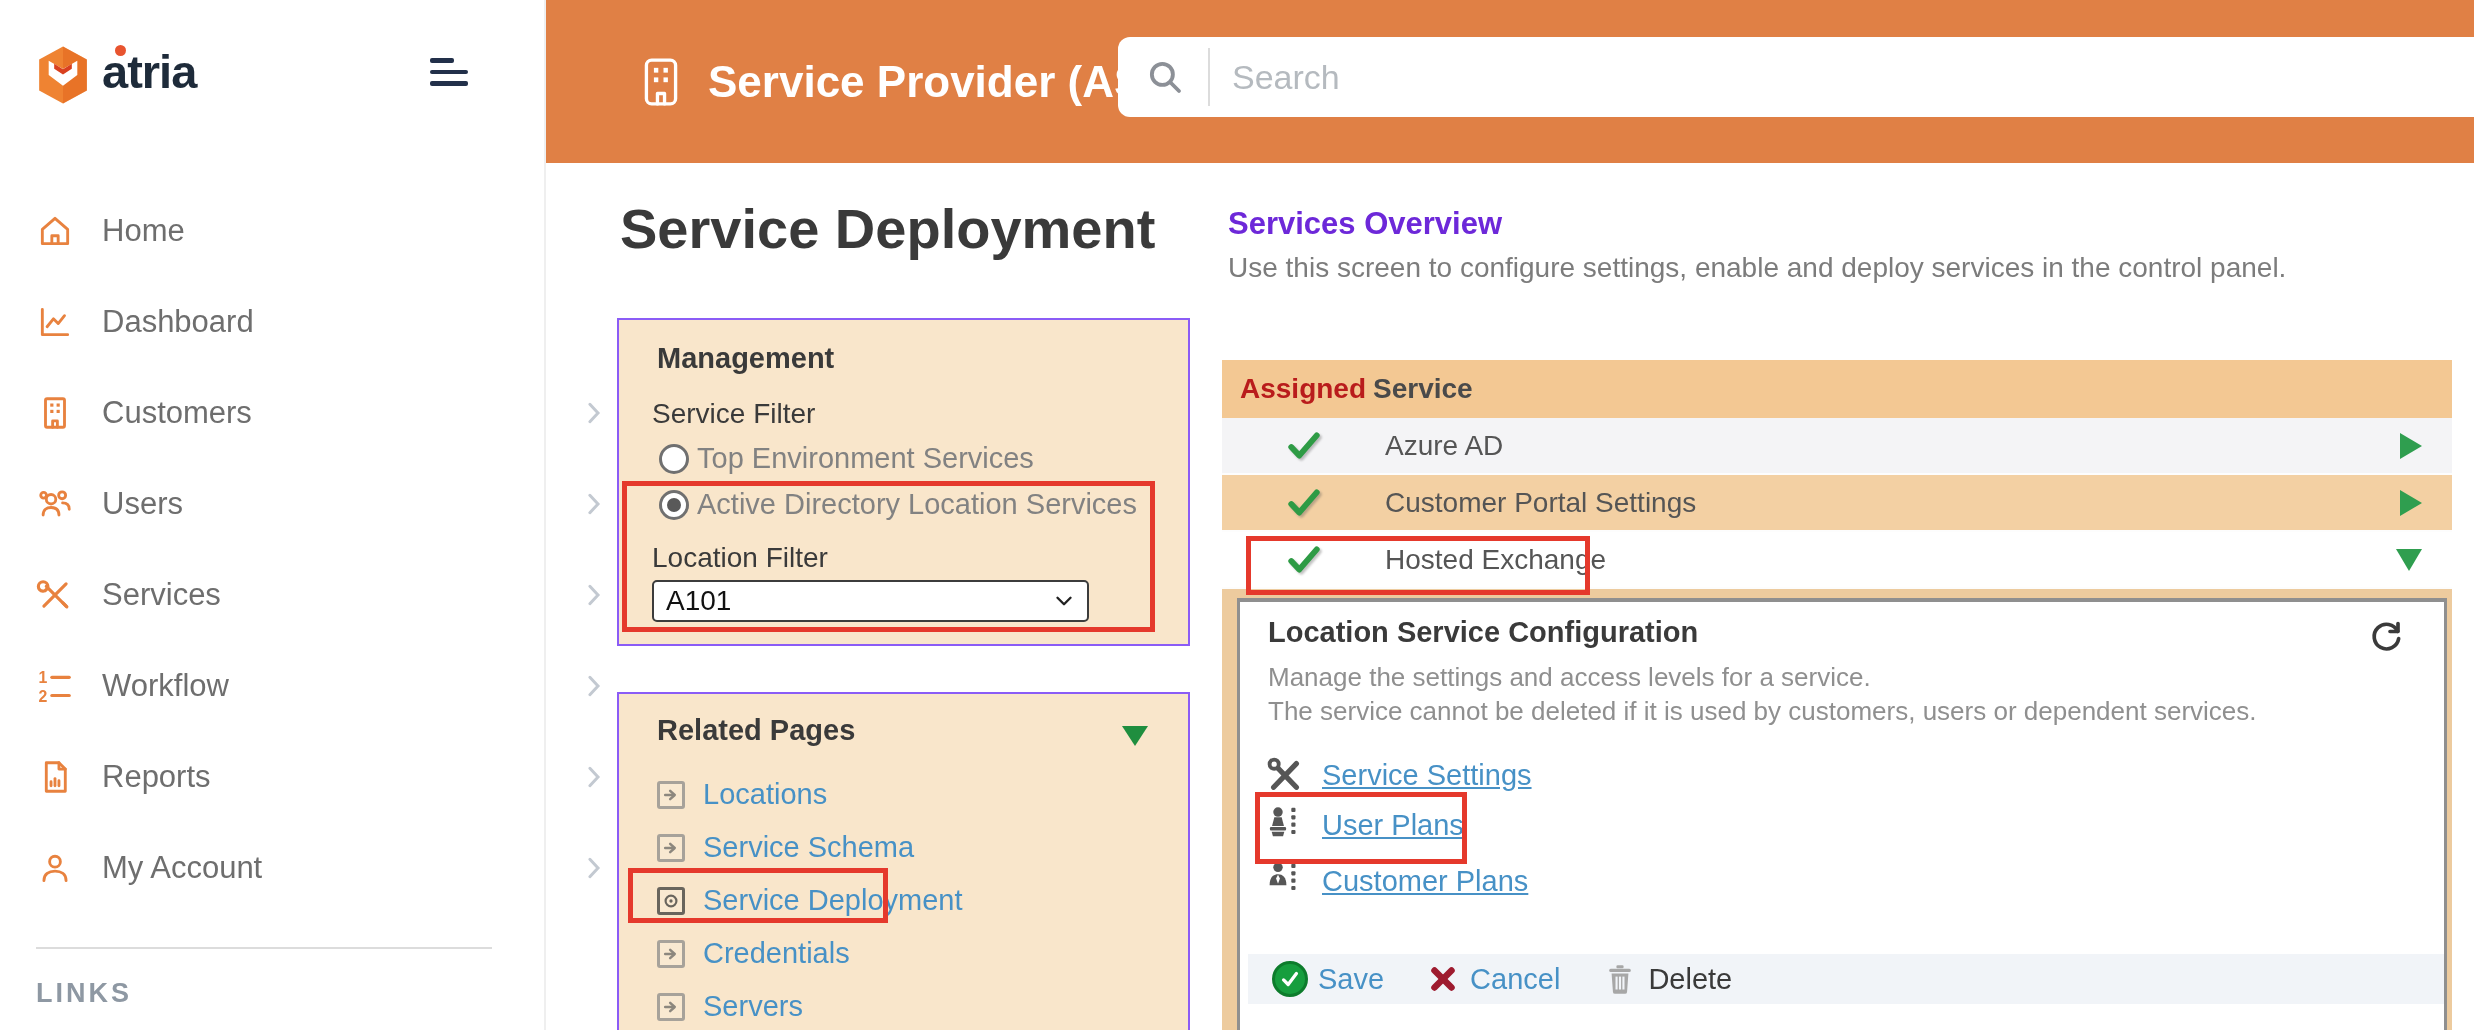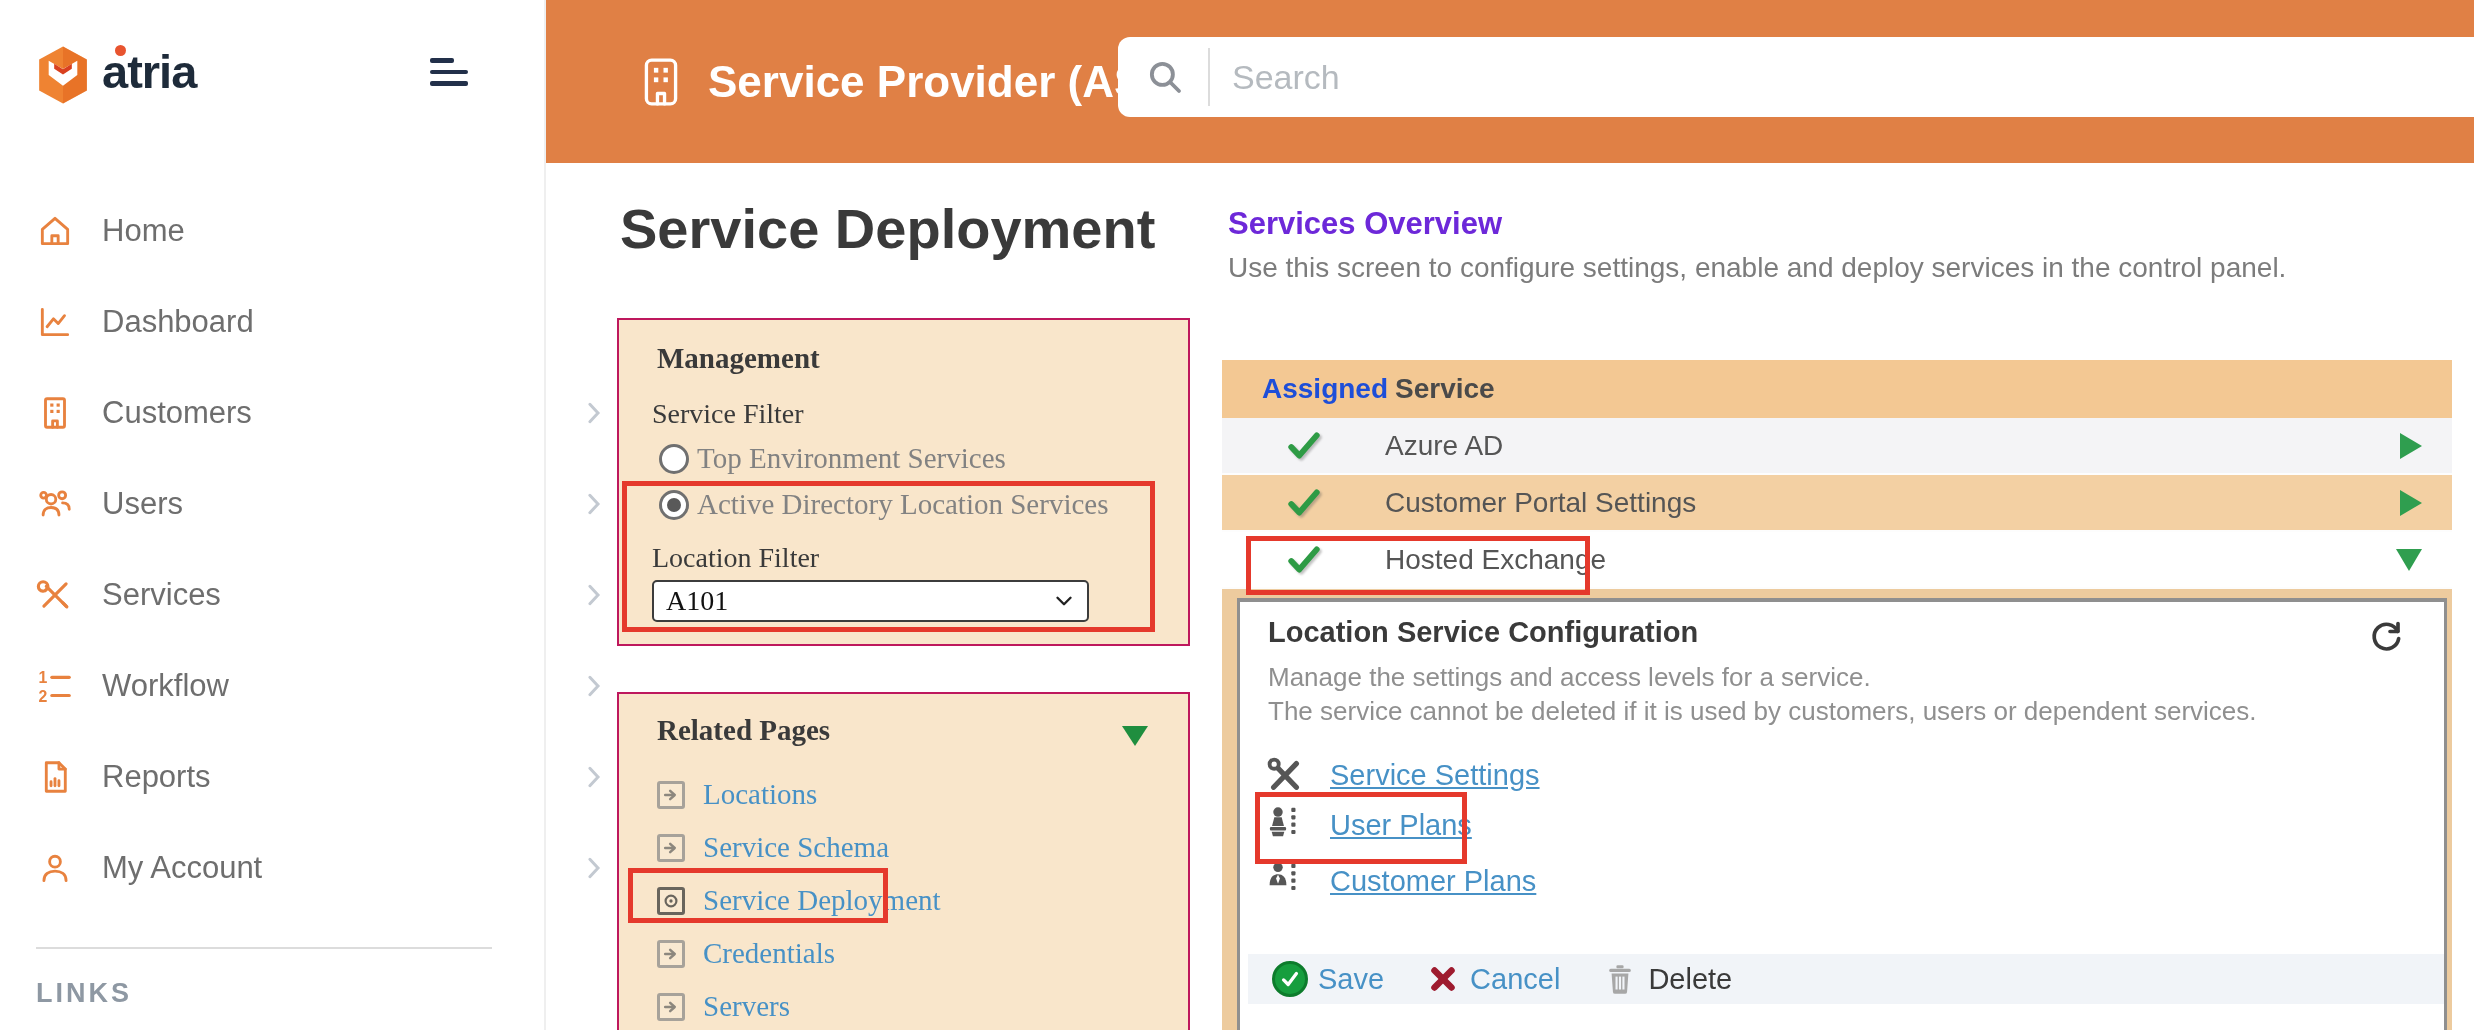--- a/index.html
+++ b/index.html
@@ -41,21 +41,21 @@
   .search-divider { width:2px; height:58px; background:#dcdcdc; margin-left:22px; }
   .search-input { flex:1; border:none; outline:none; font-size:34px; color:#444;
                   padding-left:22px; font-family:inherit; background:transparent; }
   .search-input::placeholder { color:#b5babf; }
 
   
   .page-title { position:absolute; left:620px; top:196px; font-size:56px; font-weight:700;
                 color:#3a3a3a; z-index:3; }
 
   
-  .panel { position:absolute; background:#f9e6cb; border:2px solid #be185d; z-index:3;font-family:Liberation Serif, serif; }
+  .panel { position:absolute; background:#f9e6cb; border:2px solid #8b5cf6; z-index:3; }
   .panel-mgmt { left:617px; top:318px; width:573px; height:328px; }
   .panel-related { left:617px; top:692px; width:573px; height:338px; border-bottom:none; overflow:hidden; }
   .panel h2 { font-size:29px; font-weight:700; color:#3a3a3a; }
   .mgmt-title { position:absolute; left:38px; top:22px; }
   .svc-filter-label { position:absolute; left:33px; top:78px; font-size:28px; color:#3a3a3a; }
   .radio-row { position:absolute; left:40px; display:flex; align-items:center; cursor:pointer; }
   .radio-row.r1 { top:122px; } .radio-row.r2 { top:168px; }
   .radio { width:30px; height:30px; border:3px solid #707070; border-radius:50%;
            background:#fff; position:relative; flex:none; }
   .radio.sel::after { content:""; position:absolute; left:5px; top:5px; width:14px; height:14px;
@@ -81,21 +81,21 @@
 
   
   .ov-title { position:absolute; left:1228px; top:206px; font-size:31px; font-weight:700;
               color:#6d28d9; z-index:3; }
   .ov-sub { position:absolute; left:1228px; top:252px; font-size:28px; color:#7c7c7c; z-index:3; }
 
   .table-backdrop { position:absolute; left:1222px; top:360px; width:1230px; height:670px;
                     background:#edcb9e; z-index:2; }
   .svc-table { position:absolute; left:1222px; top:360px; width:1230px; z-index:3; }
   .t-header { height:58px; background:#f3c893; display:flex; align-items:center; }
-  .t-header .c1 { font-size:28px; font-weight:700; color:#1d4ed8; margin-left:40px; width:133px; }
+  .t-header .c1 { font-size:28px; font-weight:700; color:#b91c1c; margin-left:18px; width:133px; }
   .t-header .c2 { font-size:28px; font-weight:700; color:#4a4a4a; }
   .t-row { height:57px; display:flex; align-items:center; position:relative;
            border-bottom:2px solid #fdfdfd; cursor:pointer; }
   .t-row .checkwrap { width:163px; display:flex; justify-content:center; flex:none; }
   .t-row .svc { font-size:28px; color:#555; }
   .row-gray { background:#f4f4f6; } .row-tan { background:#f3d0a3; } .row-white { background:#ffffff; }
   .tri { position:absolute; right:30px; width:0; height:0; cursor:pointer; }
   .tri-right { border-top:13px solid transparent; border-bottom:13px solid transparent;
                border-left:22px solid #2f9e4f; }
   .tri-down { border-left:13px solid transparent; border-right:13px solid transparent;
@@ -104,21 +104,21 @@
 
   
   .config { position:absolute; left:1237px; top:598px; width:1210px; height:432px;
             background:#ffffff; border:3px solid #8f8f8f; border-top-width:4px;
             border-bottom:none; z-index:3; }
   .cfg-title { position:absolute; left:28px; top:14px; font-size:29px; font-weight:700; color:#3a3a3a; }
   .cfg-refresh { position:absolute; right:38px; top:14px; cursor:pointer; }
   .cfg-d1 { position:absolute; left:28px; top:60px; font-size:26px; color:#8f8f8f; }
   .cfg-d2 { position:absolute; left:28px; top:94px; font-size:26px; color:#8f8f8f; }
   .cfg-link { position:absolute; left:24px; display:flex; align-items:center; cursor:pointer; }
-  .cfg-link .label { font-size:29px; color:#4791c6; text-decoration:underline; margin-left:24px; }
+  .cfg-link .label { font-size:29px; color:#4791c6; text-decoration:underline; margin-left:16px; }
   .cfg-l0 { top:152px; } .cfg-l1 { top:202px; } .cfg-l2 { top:258px; }
   .actionbar { position:absolute; left:8px; right:0; top:352px; height:50px; background:#f1f4f8;
                display:flex; align-items:center; padding-left:24px; }
   .action { display:flex; align-items:center; cursor:pointer; margin-right:42px; }
   .action .label { font-size:29px; color:#4791c6; margin-left:10px; }
   .action .label.dark { color:#3a3a3a; }
   .save-circle { width:36px; height:36px; border-radius:50%; background:#169e3e;
                  border:3px solid #0d7c2c; display:flex; align-items:center; justify-content:center; }
 
   

